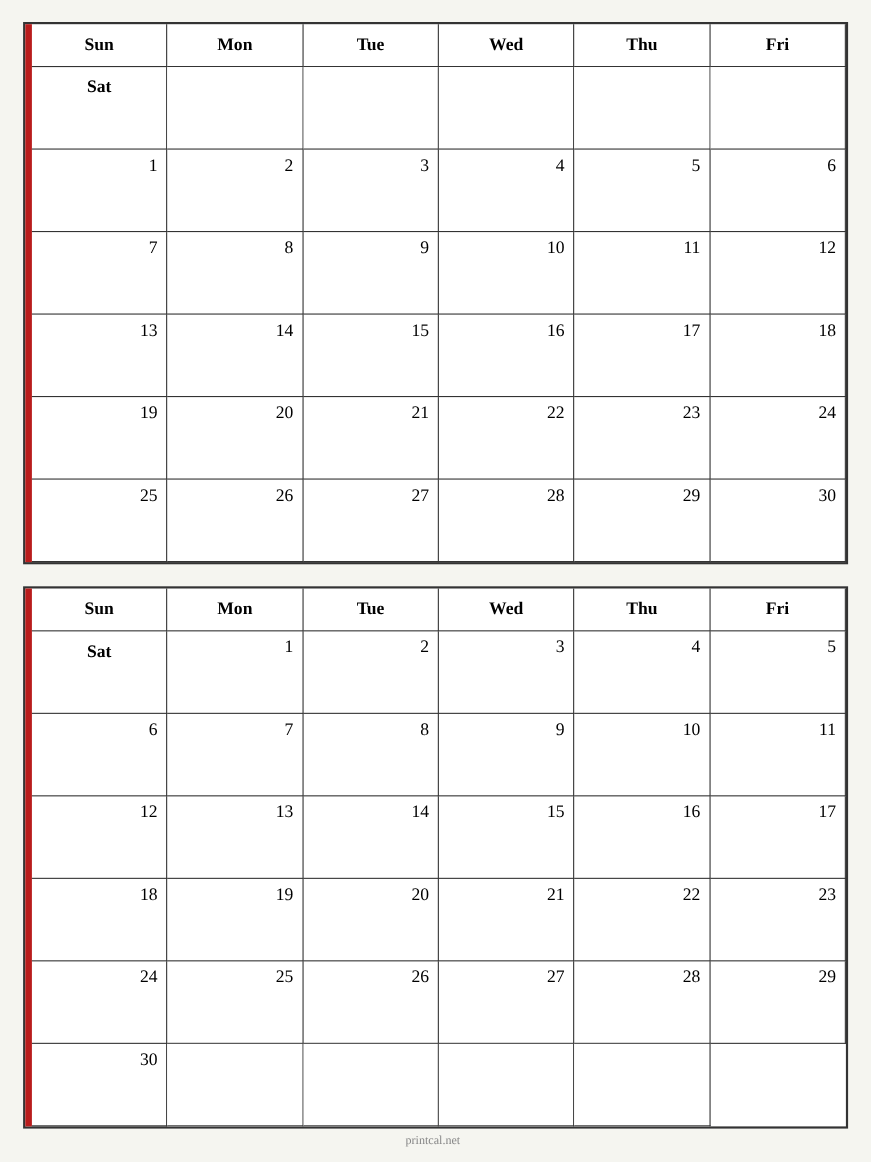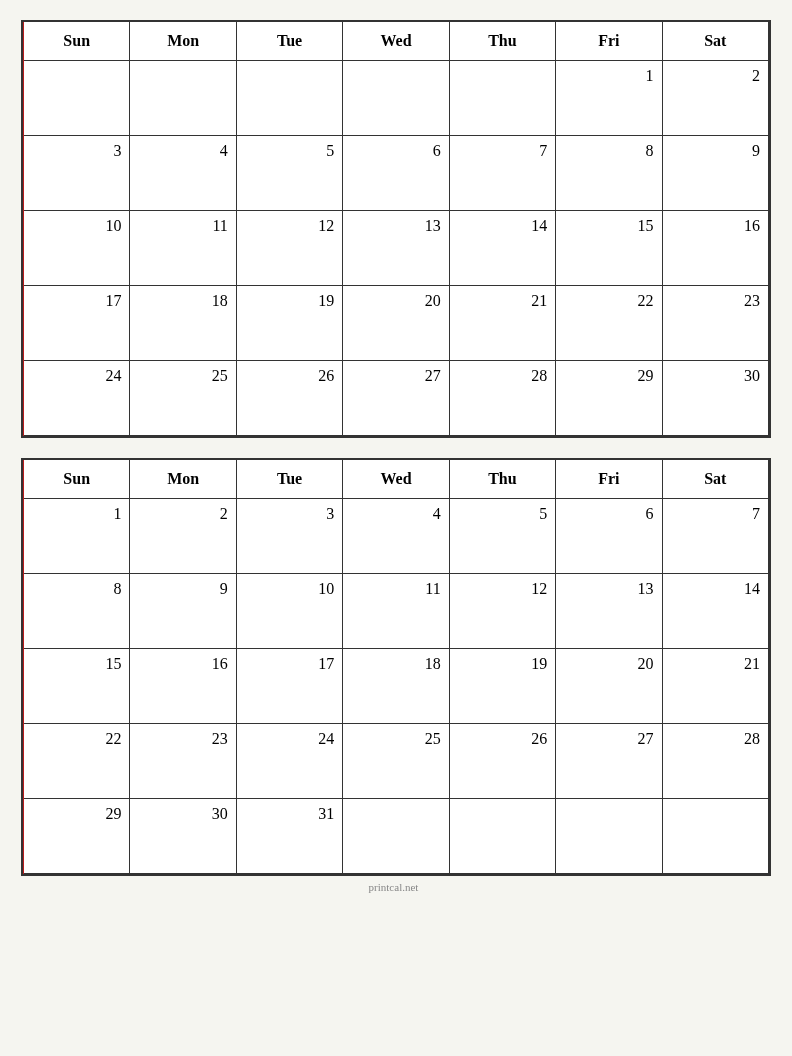--- a/index.html
+++ b/index.html
@@ -30,22 +30,22 @@
       text-align: center;
       font-size: 28px;
       font-weight: normal;
       padding: 12px 0;
       border-bottom: 2px solid #333;
       font-family: Georgia, serif;
     }
 
     .calendar-grid {
       display: grid;
-      grid-template-columns: repeat(7, 1fr);
-      border-left: 1px solid #b91c1c;
+      grid-template-columns: repeat(6, 1fr);
+      border-left: 6px solid #b91c1c;
     }
 
     .day-header {
       text-align: center;
       font-size: 16px;
       font-weight: bold;
       padding: 10px 0;
       border-right: 1px solid #333;
       border-bottom: 1px solid #333;
       font-family: Georgia, serif;
@@ -170,21 +170,20 @@
     <div class="day-cell">22</div>
     <div class="day-cell">23</div>
     <div class="day-cell">24</div>
     <div class="day-cell">25</div>
     <div class="day-cell">26</div>
     <div class="day-cell">27</div>
     <div class="day-cell">28</div>
 
     <div class="day-cell">29</div>
     <div class="day-cell">30</div>
-    <div class="day-cell">31</div>
     <div class="day-cell empty"></div>
     <div class="day-cell empty"></div>
     <div class="day-cell empty"></div>
     <div class="day-cell empty"></div>
   </div>
 </div>
 
 <div class="watermark">printcal.net</div>
 
 </body></html>

